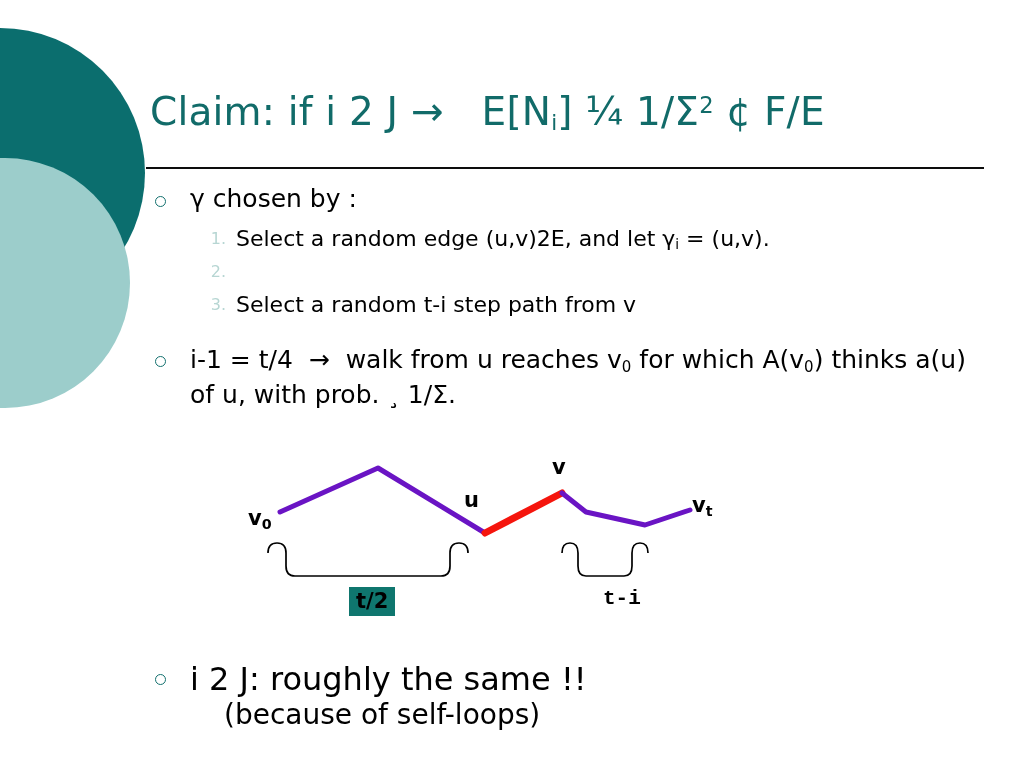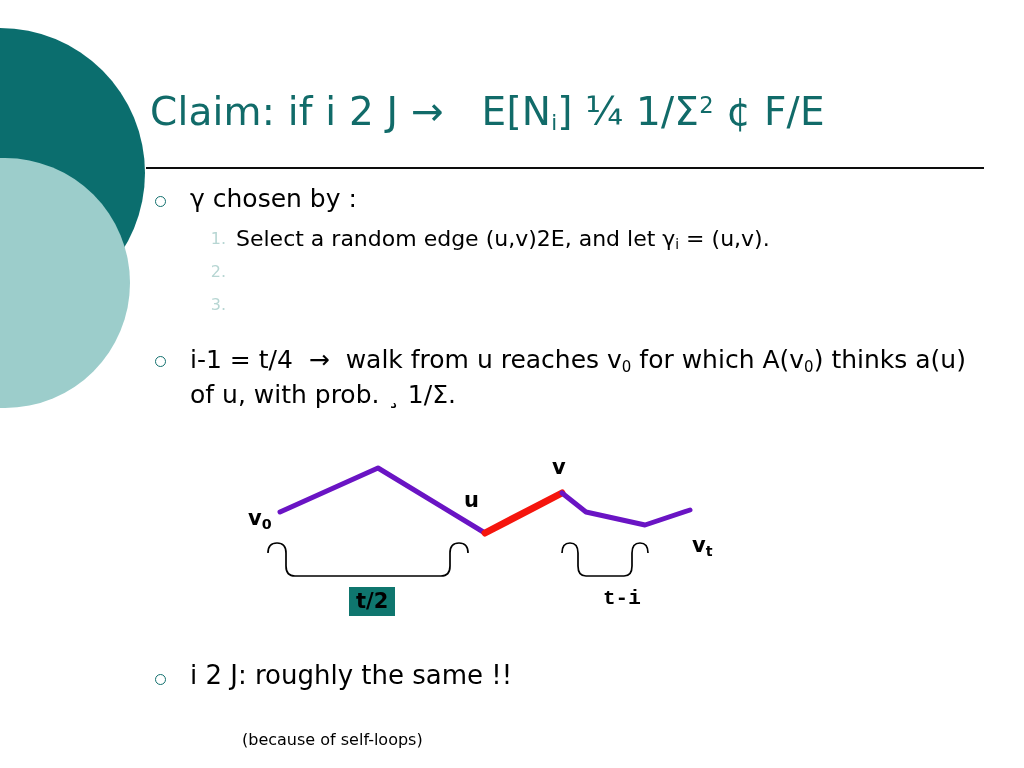--- a/index.html
+++ b/index.html
@@ -89,42 +89,42 @@
   #b2 {
     left: 190px; top: 343px;
     width: 790px;
     font-size: 25px;
     line-height: 1.32;
   }
   #b2-bullet { left: 155px; top: 356px; }
   #b2 sub { font-size: 0.6em; vertical-align: -0.25em; }
   .teal { color: #000000; }
 
-  #b3 { left: 190px; top: 660px; font-size: 26px; }
+  #b3 { left: 190px; top: 660px; font-size: 32px; }
   #b3-bullet { left: 155px; top: 674px; }
-  #b3-sub { left: 242px; top: 698px; font-size: 16px; margin-top: 32px; }
+  #b3-sub { left: 224px; top: 698px; font-size: 28px; }
 
   
   #diagram {
     position: absolute;
     left: 230px; top: 440px;
     width: 520px; height: 200px;
   }
   .dlabel {
     position: absolute;
     font-size: 21px;
     font-weight: bold;
     color: #000;
     white-space: nowrap;
   }
   .dlabel sub { font-size: 0.68em; vertical-align: -0.28em; }
   #lbl-v0 { left: 18px;  top: 66px; }
   #lbl-u  { left: 234px; top: 48px; }
   #lbl-v  { left: 322px; top: 15px; }
-  #lbl-vt { left: 462px; top: 53px; margin-top: 40px; }
+  #lbl-vt { left: 462px; top: 53px; }
   #lbl-t2 {
     left: 119px; top: 147px;
     background: #0f766e;
     padding: 2px 7px 3px 7px;
   }
   #lbl-ti { left: 373px; top: 147px; font-family: Liberation Mono, monospace; }
 </style>
 </head>
 <body>
 
@@ -146,21 +146,21 @@
 <div class="blk" id="b1">γ chosen by :</div>
 
 <div class="numlist">
   <div class="numrow">
     <span class="num">1.</span><span>Select a random edge (u,v)2E, and let γ</span><sub>i</sub><span> = (u,v).</span>
   </div>
   <div class="numrow">
     <span class="num">2.</span>
   </div>
   <div class="numrow">
-    <span class="num">3.</span>
+    <span class="num">3.</span><span>Select a random t-i step path from v</span>
   </div>
 </div>
 
 <div class="hollow-bullet" id="b2-bullet"></div>
 <div class="blk" id="b2">
   <span>i-1 = t/4</span>
   &nbsp;<span>→</span>&nbsp;
   <span>walk from u reaches v</span><sub>0</sub><span> for which </span><span class="teal"><span>A(v</span><sub>0</sub><span>)</span></span>
   <span class="teal">thinks a(u) of u</span><span>, with prob. ¸ 1/Σ.</span>
 </div>

